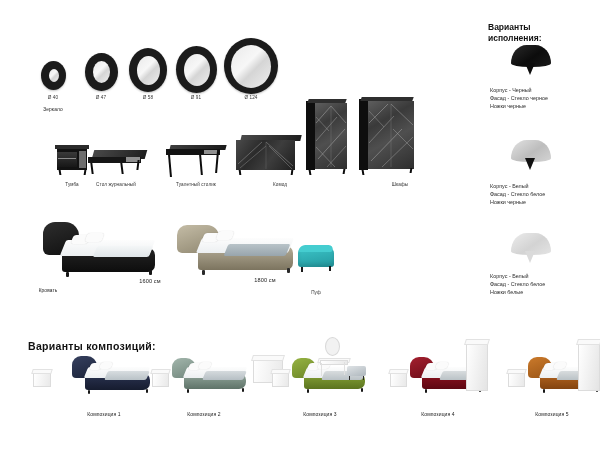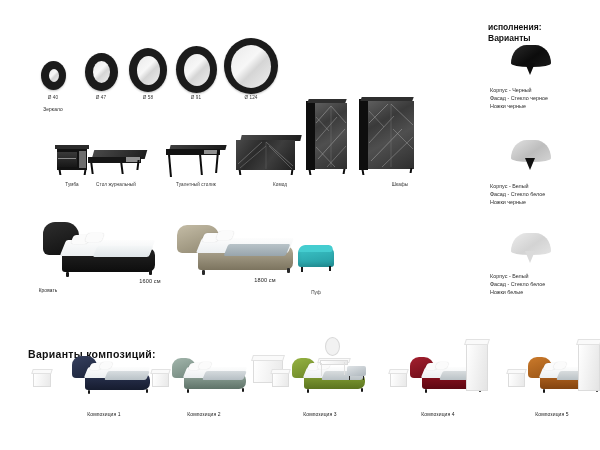--- a/index.html
+++ b/index.html
@@ -236,22 +236,22 @@
     <div class="pouf" style="left:298px;top:248px;width:36px;height:19px;
          background:linear-gradient(170deg,#3cc3c7,#23999f);"></div>
     <div style="position:absolute;left:299px;top:245px;width:34px;height:7px;
          background:#45cdd0;border-radius:6px 6px 2px 2px;transform:skewX(-14deg);"></div>
     <div class="leg" style="left:301px;top:267px;width:2.2px;height:5px;background:#1a1a1a;"></div>
     <div class="leg" style="left:329px;top:266px;width:2.2px;height:5px;background:#1a1a1a;"></div>
     <div class="cap" style="left:316px;top:290px;">Пуф</div>
   </div>
 
   <div class="h-right">
+    <div>Варианты</div>
     <div>исполнения:</div>
-    <div>Варианты</div>
   </div>
 
   <div class="grp">
     <div class="sw" style="position:absolute;left:508px;top:45px;">
       <div class="fan" style="background:linear-gradient(145deg,#2b2b2b 0%,#0c0c0c 55%,#1a1a1a 100%);"></div>
       <div class="stem" style="background:#0d0d0d;"></div>
     </div>
     <div class="sw-txt" style="left:490px;top:86px;">Корпус -  Черный</div>
     <div class="sw-txt" style="left:490px;top:94px;">Фасад -  Стекло черное</div>
     <div class="sw-txt" style="left:490px;top:102px;">Ножки черные</div>
@@ -270,21 +270,21 @@
   <div class="grp">
     <div class="sw" style="position:absolute;left:508px;top:233px;">
       <div class="fan" style="background:linear-gradient(145deg,#ececec 0%,#d3d3d3 55%,#e4e4e4 100%);"></div>
       <div class="stem" style="background:#dadada;"></div>
     </div>
     <div class="sw-txt" style="left:490px;top:272px;">Корпус -  Белый</div>
     <div class="sw-txt" style="left:490px;top:280px;">Фасад -  Стекло белое</div>
     <div class="sw-txt" style="left:490px;top:288px;">Ножки белые</div>
   </div>
 
-  <div class="h-main" style="left:28px;top:348px;">Варианты композиций:</div>
+  <div class="h-main" style="left:28px;top:340px;">Варианты композиций:</div>
 
   <div class="grp">
     <div class="wt" style="left:33px;top:372px;width:16px;height:13px;"></div>
     <div class="wt-top" style="left:32px;top:369px;width:18px;height:3px;transform:skewX(-18deg);"></div>
     <div class="bed">
       <div class="hb" style="left:72px;top:356px;width:25px;height:22px;
           background:linear-gradient(160deg,#36405f,#1b2339);border-radius:9px 10px 4px 4px;"></div>
       <div class="base" style="left:85px;top:373px;width:65px;height:17px;
           background:linear-gradient(180deg,#2b3452,#161c2f);"></div>
       <div class="mat" style="left:86px;top:367px;width:62px;height:11px;transform:skewX(-22deg);"></div>

